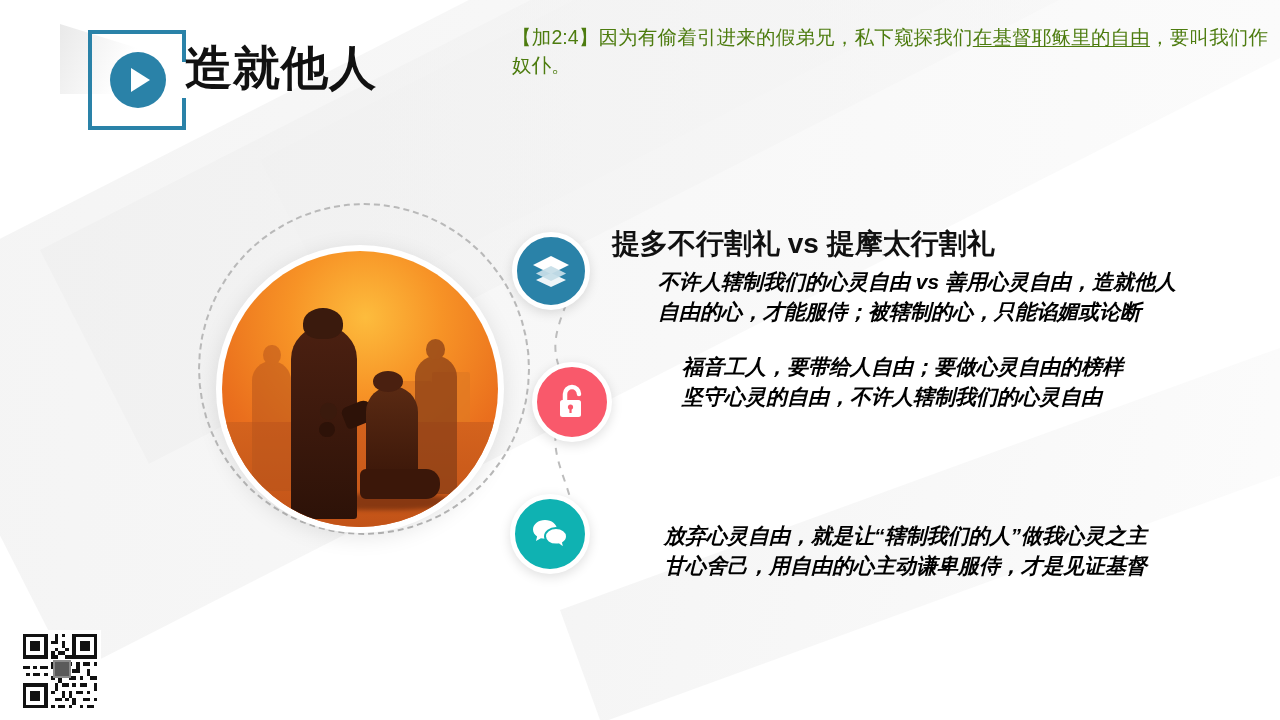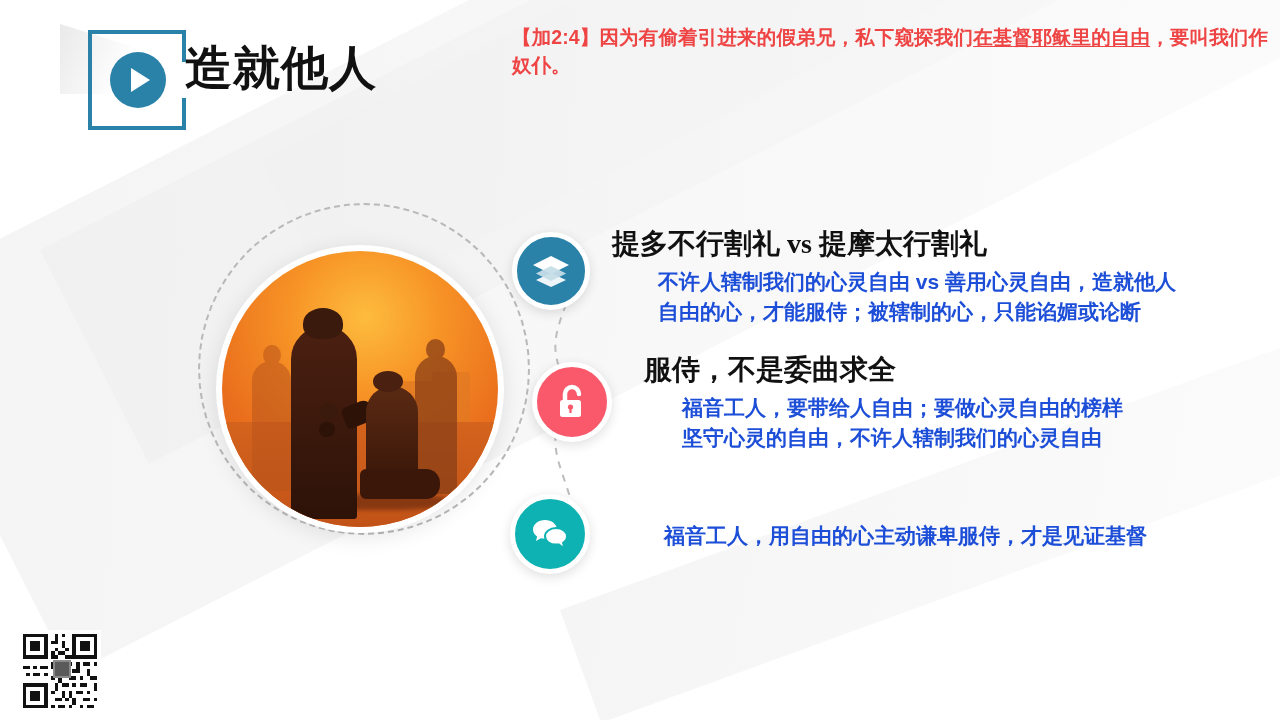--- a/index.html
+++ b/index.html
@@ -57,21 +57,21 @@
 
   .deck-title {
     position:absolute; left:185px; top:37px; z-index:7;
     font-size:47px; font-weight:bold; color:#111; letter-spacing:1px;
     white-space:nowrap;
   }
 
   
   .scripture { position:absolute; left:512px; top:24px; width:756px; z-index:7; }
   .verse {
-    color:#ef4444; font-size:19.5px; font-weight:bold; line-height:1.42;
+    color:#4d7c0f; font-size:19.5px; font-weight:normal; line-height:1.42;
     margin-bottom:14px; text-align:justify;
   }
   .verse u { text-decoration:underline; text-underline-offset:2px; }
 
   
   .dashed-ring {
     position:absolute; left:198px; top:203px; width:332px; height:332px;
     border:2px dashed #b9b9b9; border-radius:50%; z-index:2;
   }
   .photo-outer {
@@ -157,23 +157,23 @@
   .icon-node svg { display:block; }
 
   
   .section { position:absolute; z-index:7; }
   .sec-1 { left:612px; top:226px; }
   .sec-2 { left:644px; top:352px; }
   .sec-3 { left:628px; top:521px; }
 
   .sec-head {
     font-size:28px; font-weight:bold; color:#111; line-height:1.25;
-    white-space:nowrap; margin-bottom:6px;font-family:Liberation Serif, serif;
-  }
-  .sec-body { font-size:21px; font-weight:bold; color:#1d4ed8; line-height:1.42; white-space:nowrap; }
+    white-space:nowrap; margin-bottom:6px;
+  }
+  .sec-body { font-size:21px; font-weight:bold; color:#000000; line-height:1.42; white-space:nowrap;font-style:italic; }
   .sec-1 .sec-body { padding-left:46px; }
   .sec-2 .sec-body { padding-left:38px; }
   .sec-3 .sec-body { padding-left:36px; }
 
   
   .qr { position:absolute; left:14px; bottom:8px; width:92px; height:82px; z-index:7; }
   .qr svg { display:block; }
 </style>
 </head>
 <body>
@@ -253,27 +253,27 @@
   </svg>
 </div>
 
 <div class="section sec-1">
   <div class="sec-head">提多不行割礼 vs 提摩太行割礼</div>
   <div class="sec-body">不许人辖制我们的心灵自由 vs 善用心灵自由，造就他人</div>
   <div class="sec-body">自由的心，才能服侍；被辖制的心，只能谄媚或论断</div>
 </div>
 
 <div class="section sec-2">
-  <div class="sec-head">服侍，不是委曲求全</div>
   <div class="sec-body">福音工人，要带给人自由；要做心灵自由的榜样</div>
   <div class="sec-body">坚守心灵的自由，不许人辖制我们的心灵自由</div>
 </div>
 
 <div class="section sec-3">
-  <div class="sec-body">福音工人，用自由的心主动谦卑服侍，才是见证基督</div>
+  <div class="sec-body">放弃心灵自由，就是让“辖制我们的人”做我心灵之主</div>
+  <div class="sec-body">甘心舍己，用自由的心主动谦卑服侍，才是见证基督</div>
 </div>
 
 <div class="qr">
   <svg width="92" height="82" viewBox="0 0 23 23" shape-rendering="crispEdges">
     <rect width="23" height="23" fill="#fff"></rect>
     <g fill="#111">
       <rect x="1" y="1" width="7" height="1"></rect>
         <rect x="1" y="7" width="7" height="1"></rect>
       <rect x="1" y="1" width="1" height="7"></rect>
         <rect x="7" y="1" width="1" height="7"></rect>

